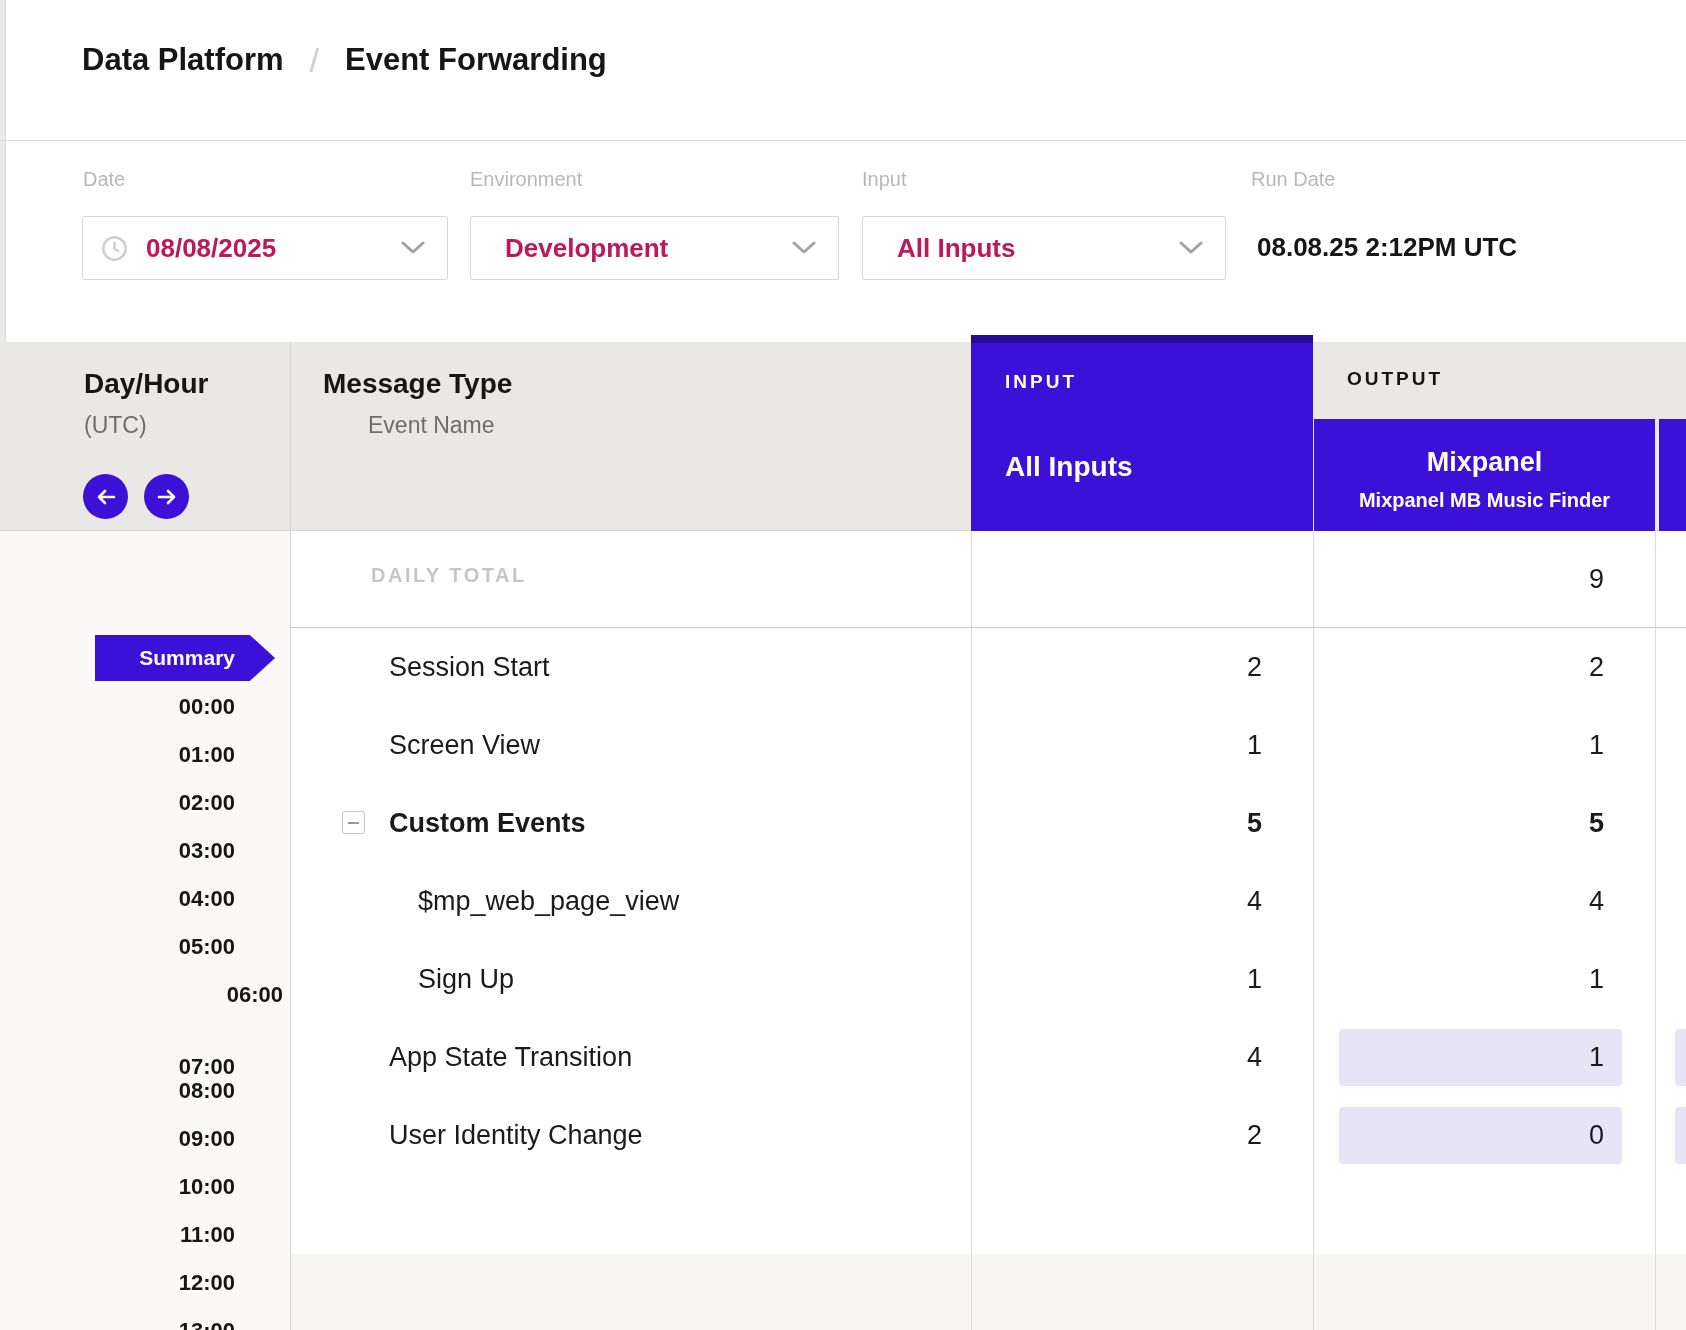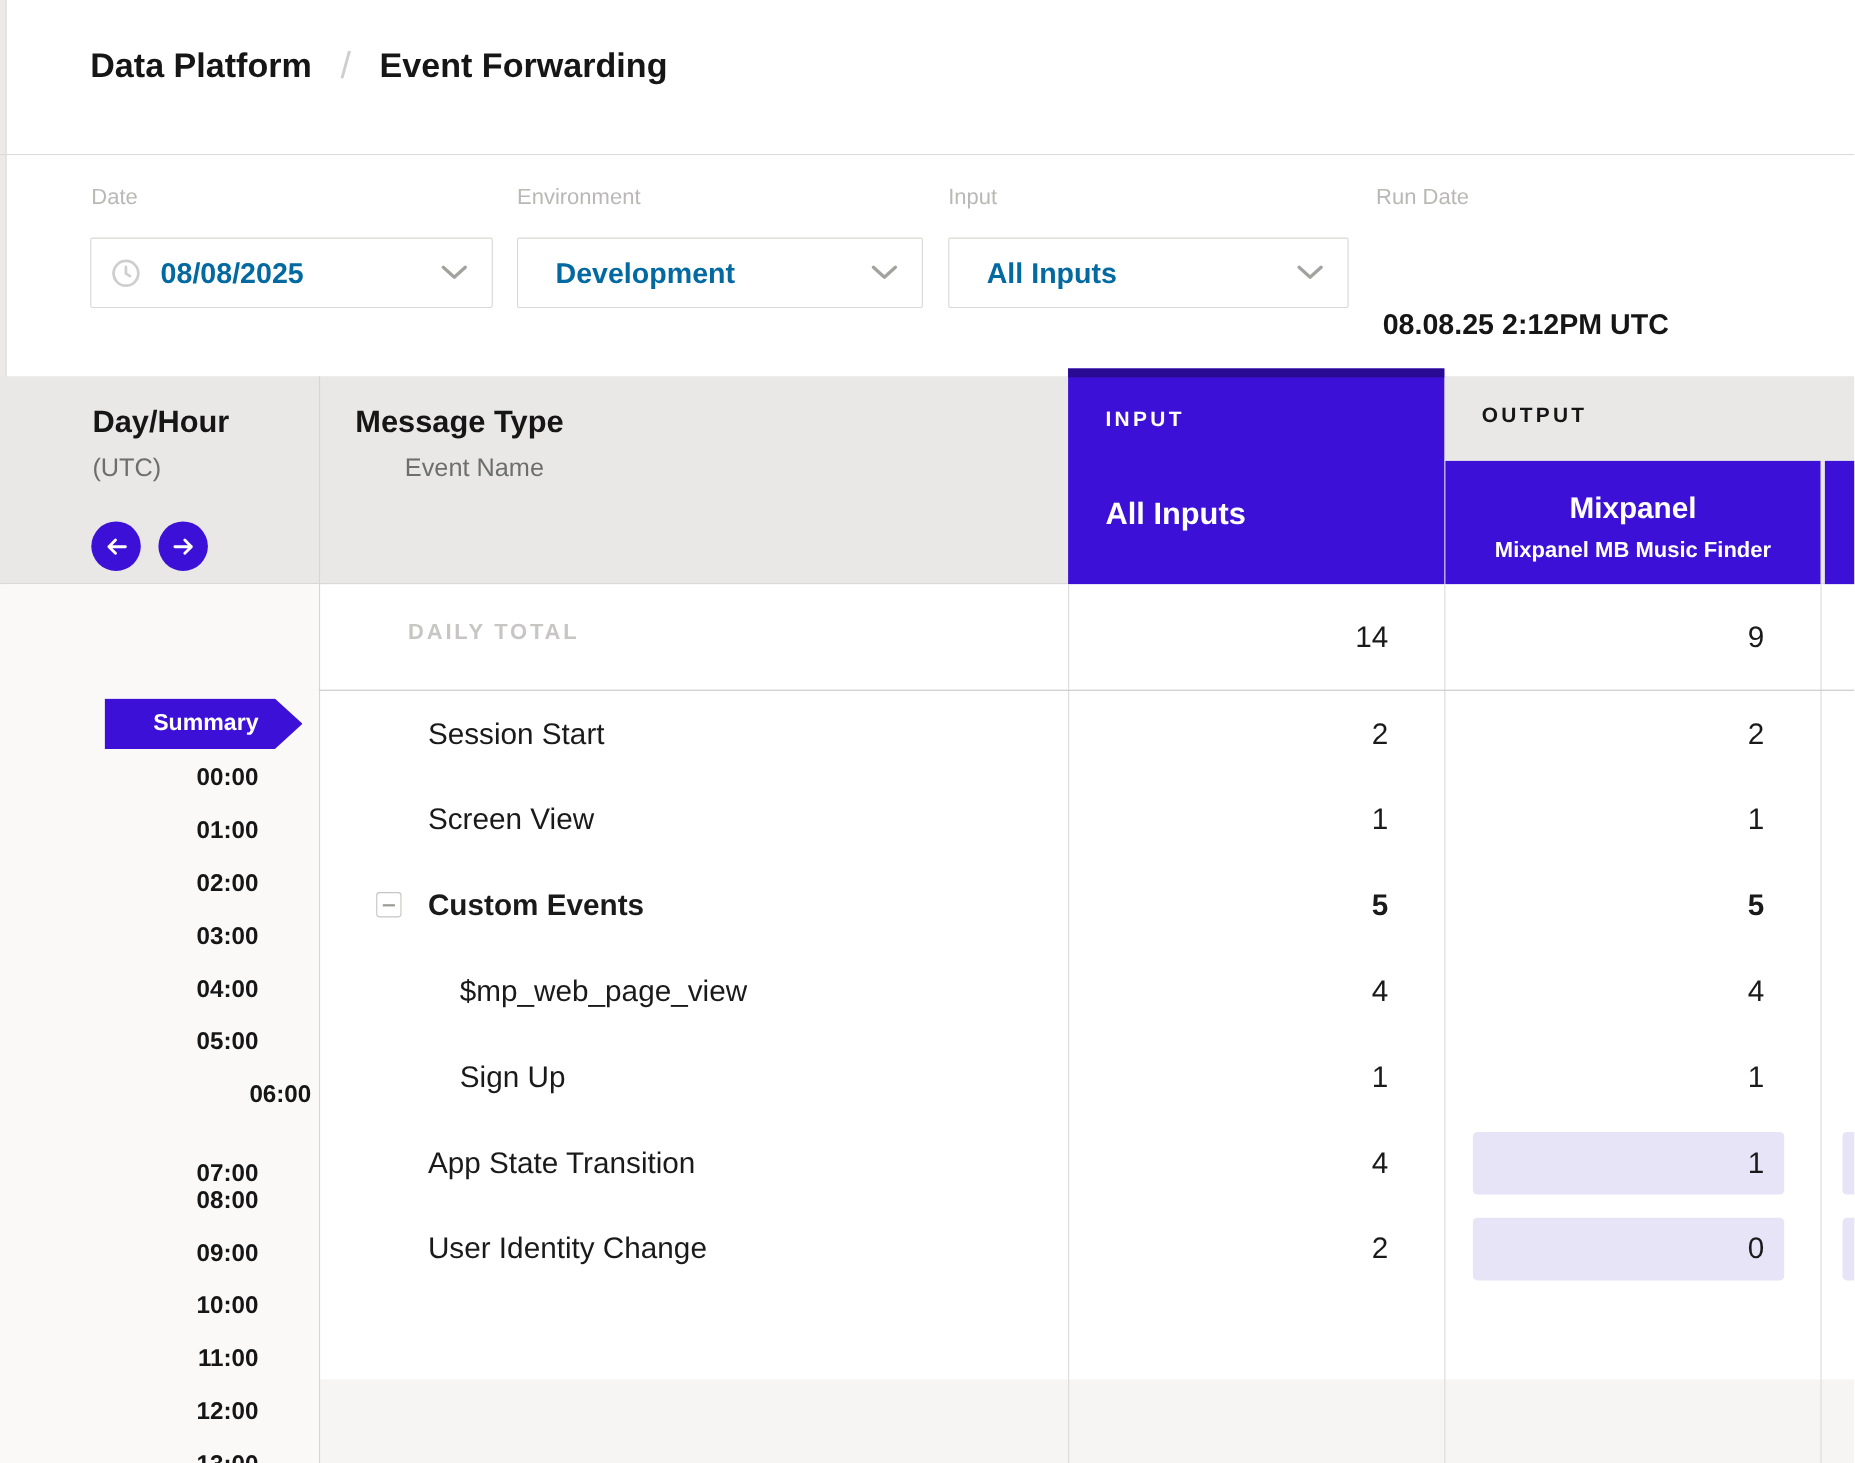--- a/index.html
+++ b/index.html
@@ -10,23 +10,23 @@
   .abs{position:absolute;}
   
   .edge-strip{left:0;top:0;width:5px;height:1330px;background:#eceae8;border-right:1px solid #dcdbd9;}
   
   .breadcrumb{left:82px;top:36px;height:48px;display:flex;align-items:center;gap:26px;font-size:31px;font-weight:600;color:#161616;}
   .crumb-sep{color:#cfcecd;font-weight:400;font-size:34px;}
   .header-rule{left:0;top:140px;width:1686px;height:1px;background:#dcdbd9;}
   
   .flabel{top:168px;font-size:20px;color:#b9b8b6;}
   .dropdown{top:216px;height:64px;border:1px solid #d9d8d6;border-radius:2px;background:#fff;display:flex;align-items:center;box-sizing:border-box;cursor:pointer;}
-  .dropdown .val{font-size:26px;font-weight:700;color:#0369a1;}
+  .dropdown .val{font-size:26px;font-weight:700;color:#be185d;}
   .chev{margin-left:auto;display:flex;align-items:center;}
-  .rundate{top:232px;font-size:26px;font-weight:700;color:#161616;margin-top:48px;}
+  .rundate{top:232px;font-size:26px;font-weight:700;color:#161616;}
   
   .head-band{left:0;top:342px;width:1686px;height:189px;background:#e9e8e6;border-bottom:1px solid #d9d8d6;box-sizing:border-box;}
   .col-title{font-size:28px;font-weight:700;color:#161616;}
   .col-sub{font-size:23px;color:#6e6e6c;}
   .nav-circle{width:45px;height:45px;border-radius:50%;background:var(--accent);display:flex;align-items:center;justify-content:center;cursor:pointer;}
   .band-label{font-size:19px;font-weight:700;letter-spacing:3px;}
   .input-block{left:971px;top:335px;width:342px;height:196px;background:var(--accent);border-top:8px solid var(--accent-dark);box-sizing:border-box;color:#fff;}
   .mix-block{left:1314px;top:419px;width:341px;height:112px;background:var(--accent);color:#fff;text-align:center;}
   .next-block{left:1659px;top:419px;width:27px;height:112px;background:var(--accent);}
   
@@ -138,21 +138,20 @@
 
   <div class="abs left-col"></div>
   <div class="abs bottom-band"></div>
 
   <div class="abs vline" style="left:290px;top:342px;height:988px;background:#d6d5d3;"></div>
   <div class="abs vline" style="left:971px;top:531px;height:799px;"></div>
   <div class="abs vline" style="left:1313px;top:531px;height:799px;"></div>
   <div class="abs vline" style="left:1655px;top:531px;height:799px;"></div>
 
   <div class="abs daily-label">DAILY TOTAL</div>
-  <div class="abs cellval" style="left:971px;top:531px;width:342px;height:96px;">14</div>
   <div class="abs cellval" style="left:1313px;top:531px;width:342px;height:96px;">9</div>
   <div class="abs total-rule"></div>
 
   <div class="abs summary-badge">
     <span>Summary</span>
   </div>
 
   <div id="hours-holder">
       <div class="hour" style="top: 694px;">00:00</div>
       <div class="hour" style="top: 742px; text-align: right;">01:00</div>

